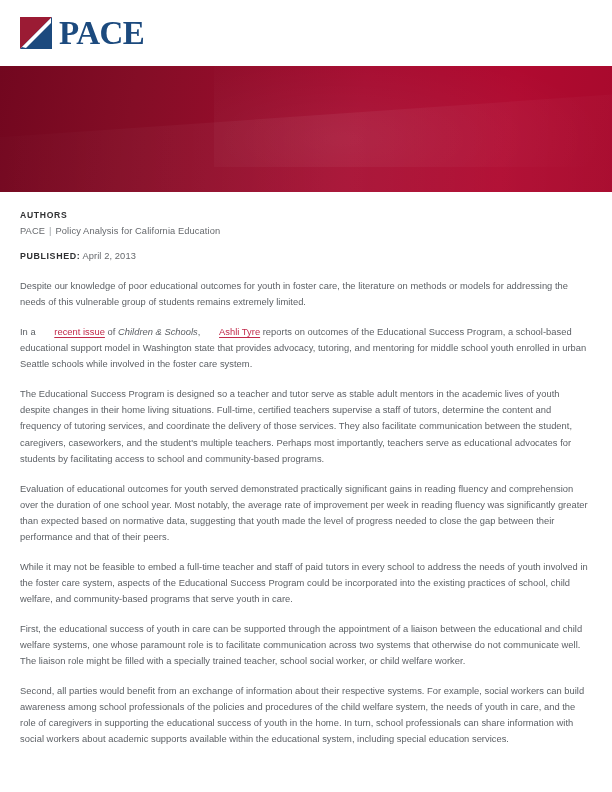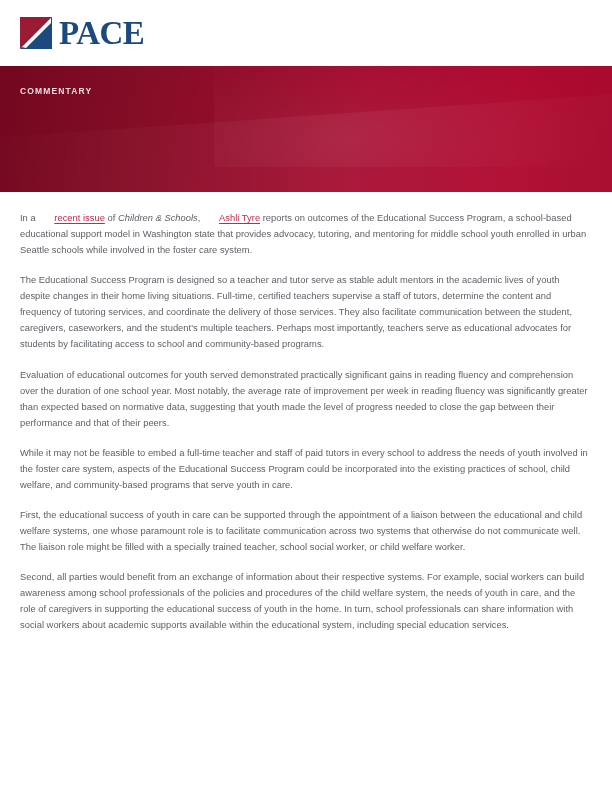--- a/index.html
+++ b/index.html
@@ -156,27 +156,37 @@
         <polygon points="31,1 2,30 6,31 31,6" fill="#ffffff"></polygon>
       </svg>
     </span>
     <span class="logo-word">PACE</span>
   </div>
 </div>
 
 <div class="hero">
   <div class="swoosh"></div>
   <div class="swoosh2"></div>
-  <p class="eyebrow">COMMENTARY</p>
 </div>
 
 <div class="content">
 
+  <div class="meta-block">
+    <p class="meta-label">AUTHORS</p>
+    <p class="meta-value">
+      <span>PACE</span><span class="sep">|</span><span>Policy Analysis for California Education</span>
+    </p>
+  </div>
 
+  <p class="published">
+    <b>PUBLISHED:</b>
+    <span>April 2, 2013</span>
+  </p>
 
+  <p class="body-p">Despite our knowledge of poor educational outcomes for youth in foster care, the literature on methods or models for addressing the needs of this vulnerable group of students remains extremely limited.</p>
 
   <p class="body-p">
     <span>In a </span><a class="inline-link" href="#">recent issue</a><span> of </span><em class="ital">Children &amp; Schools</em><span>, </span><a class="inline-link" href="#">Ashli Tyre</a><span> reports on outcomes of the Educational Success Program, a school-based educational support model in Washington state that provides advocacy, tutoring, and mentoring for middle school youth enrolled in urban Seattle schools while involved in the foster care system.</span>
   </p>
 
   <p class="body-p">The Educational Success Program is designed so a teacher and tutor serve as stable adult mentors in the academic lives of youth despite changes in their home living situations. Full-time, certified teachers supervise a staff of tutors, determine the content and frequency of tutoring services, and coordinate the delivery of those services. They also facilitate communication between the student, caregivers, caseworkers, and the student's multiple teachers. Perhaps most importantly, teachers serve as educational advocates for students by facilitating access to school and community-based programs.</p>
   <p class="body-p">Evaluation of educational outcomes for youth served demonstrated practically significant gains in reading fluency and comprehension over the duration of one school year. Most notably, the average rate of improvement per week in reading fluency was significantly greater than expected based on normative data, suggesting that youth made the level of progress needed to close the gap between their performance and that of their peers.</p>
   <p class="body-p">While it may not be feasible to embed a full-time teacher and staff of paid tutors in every school to address the needs of youth involved in the foster care system, aspects of the Educational Success Program could be incorporated into the existing practices of school, child welfare, and community-based programs that serve youth in care.</p>
   <p class="body-p">First, the educational success of youth in care can be supported through the appointment of a liaison between the educational and child welfare systems, one whose paramount role is to facilitate communication across two systems that otherwise do not communicate well. The liaison role might be filled with a specially trained teacher, school social worker, or child welfare worker.</p>
   <p class="body-p">Second, all parties would benefit from an exchange of information about their respective systems. For example, social workers can build awareness among school professionals of the policies and procedures of the child welfare system, the needs of youth in care, and the role of caregivers in supporting the educational success of youth in the home. In turn, school professionals can share information with social workers about academic supports available within the educational system, including special education services.</p>

